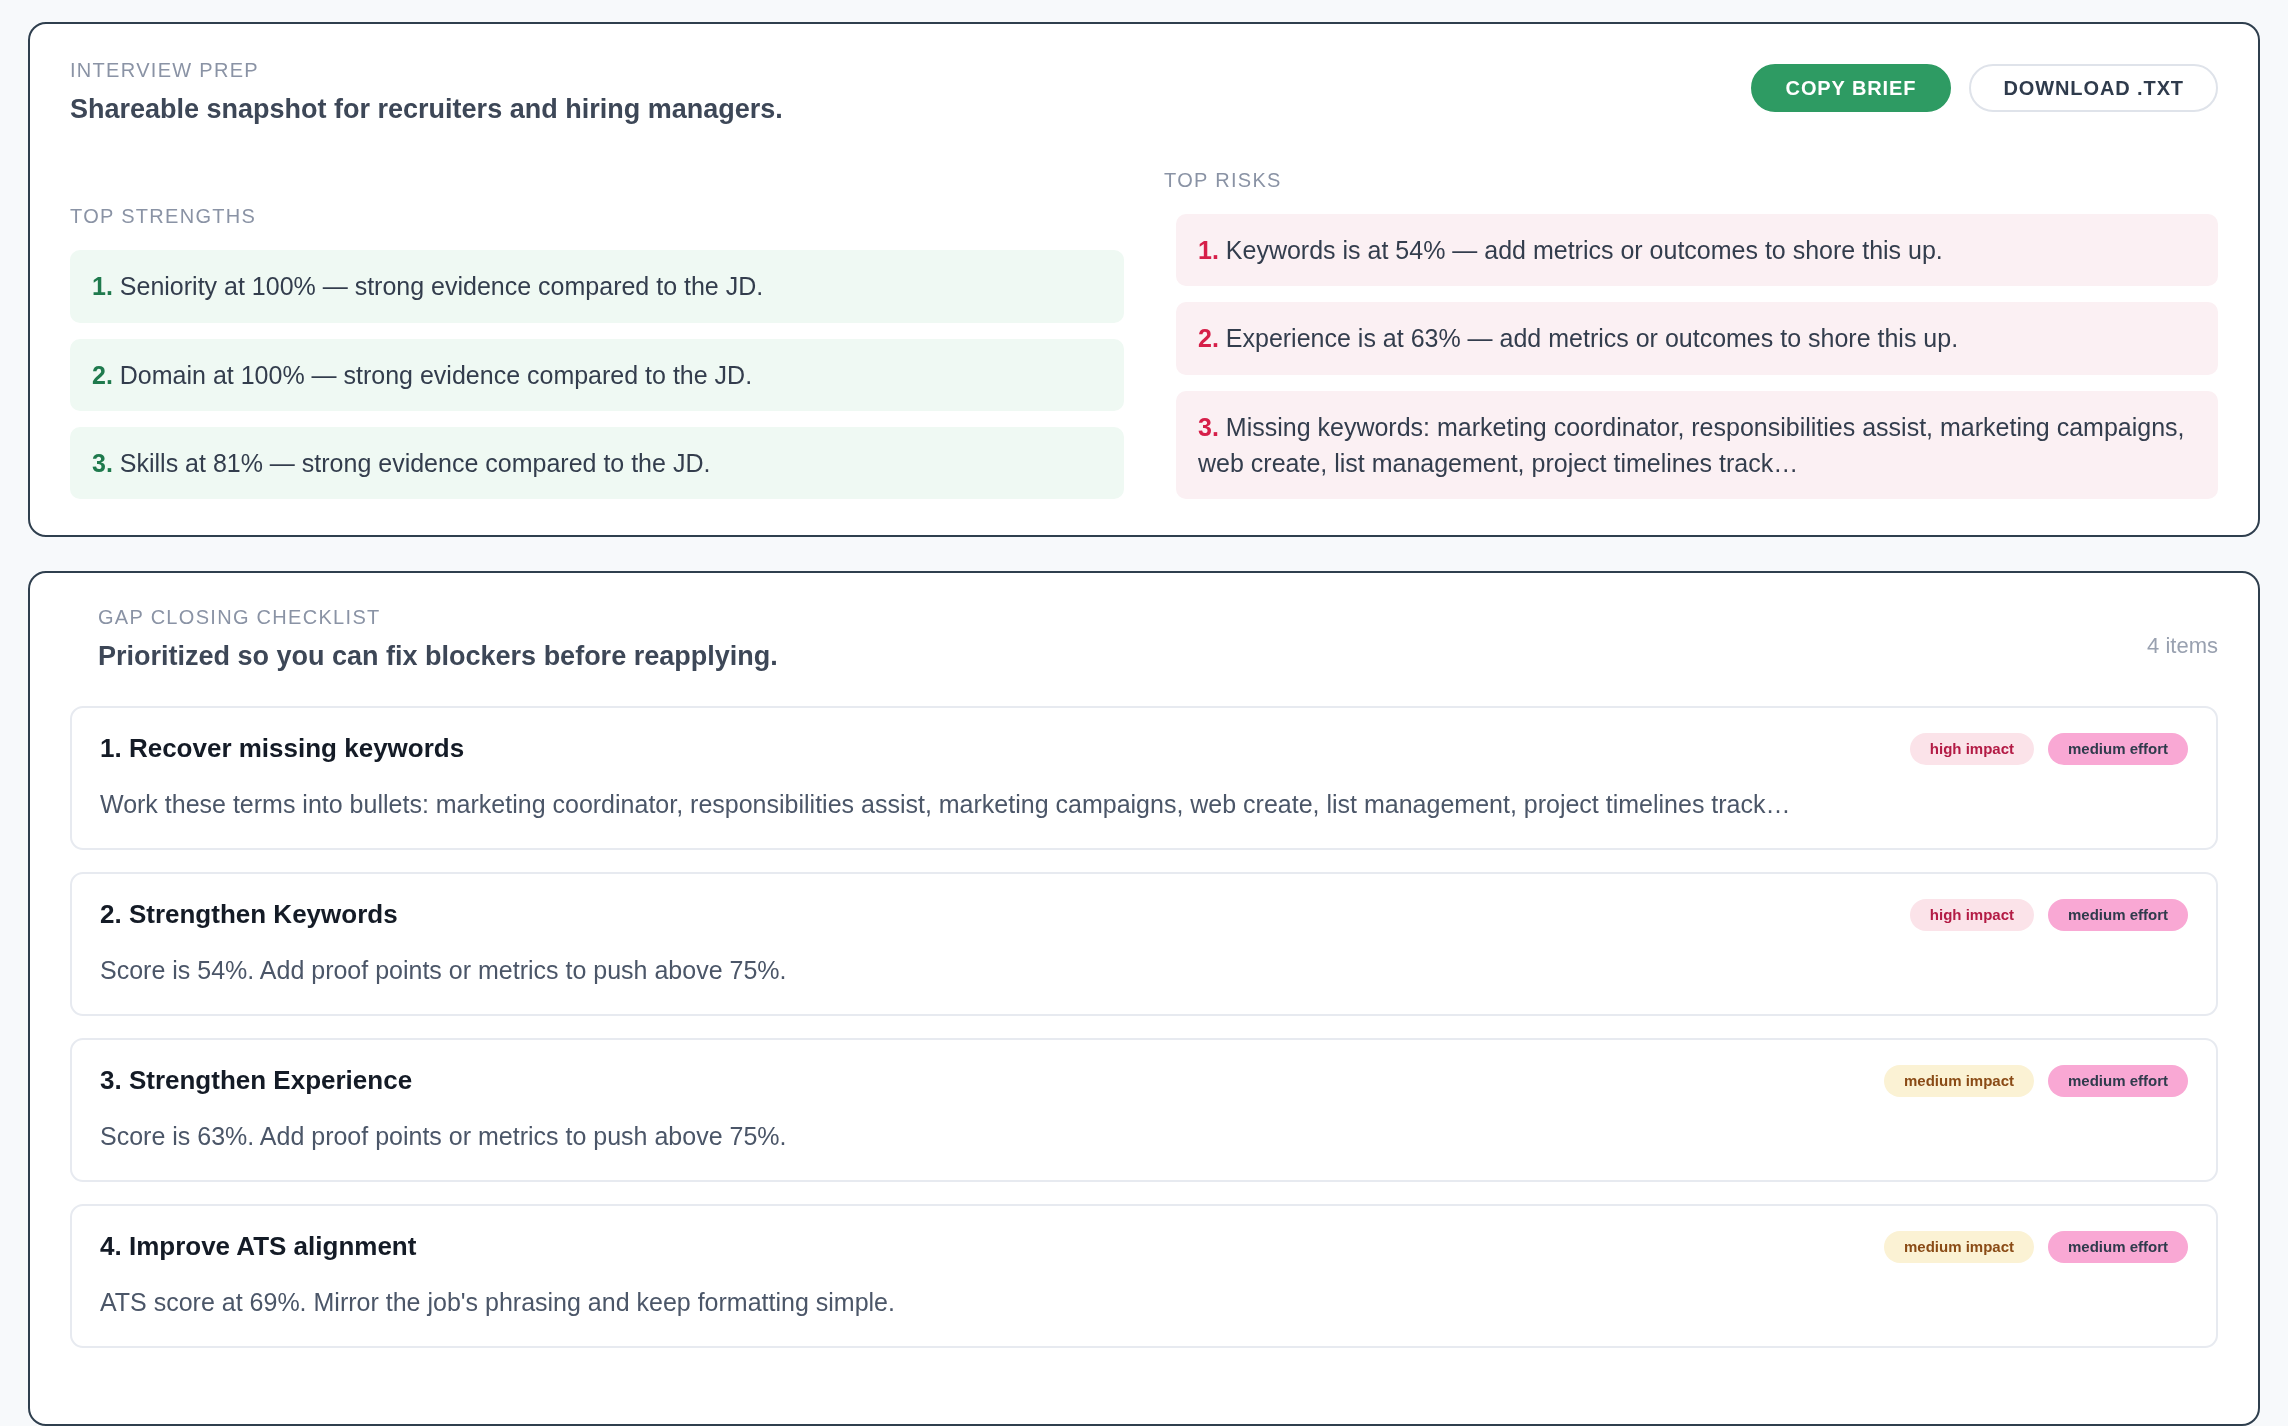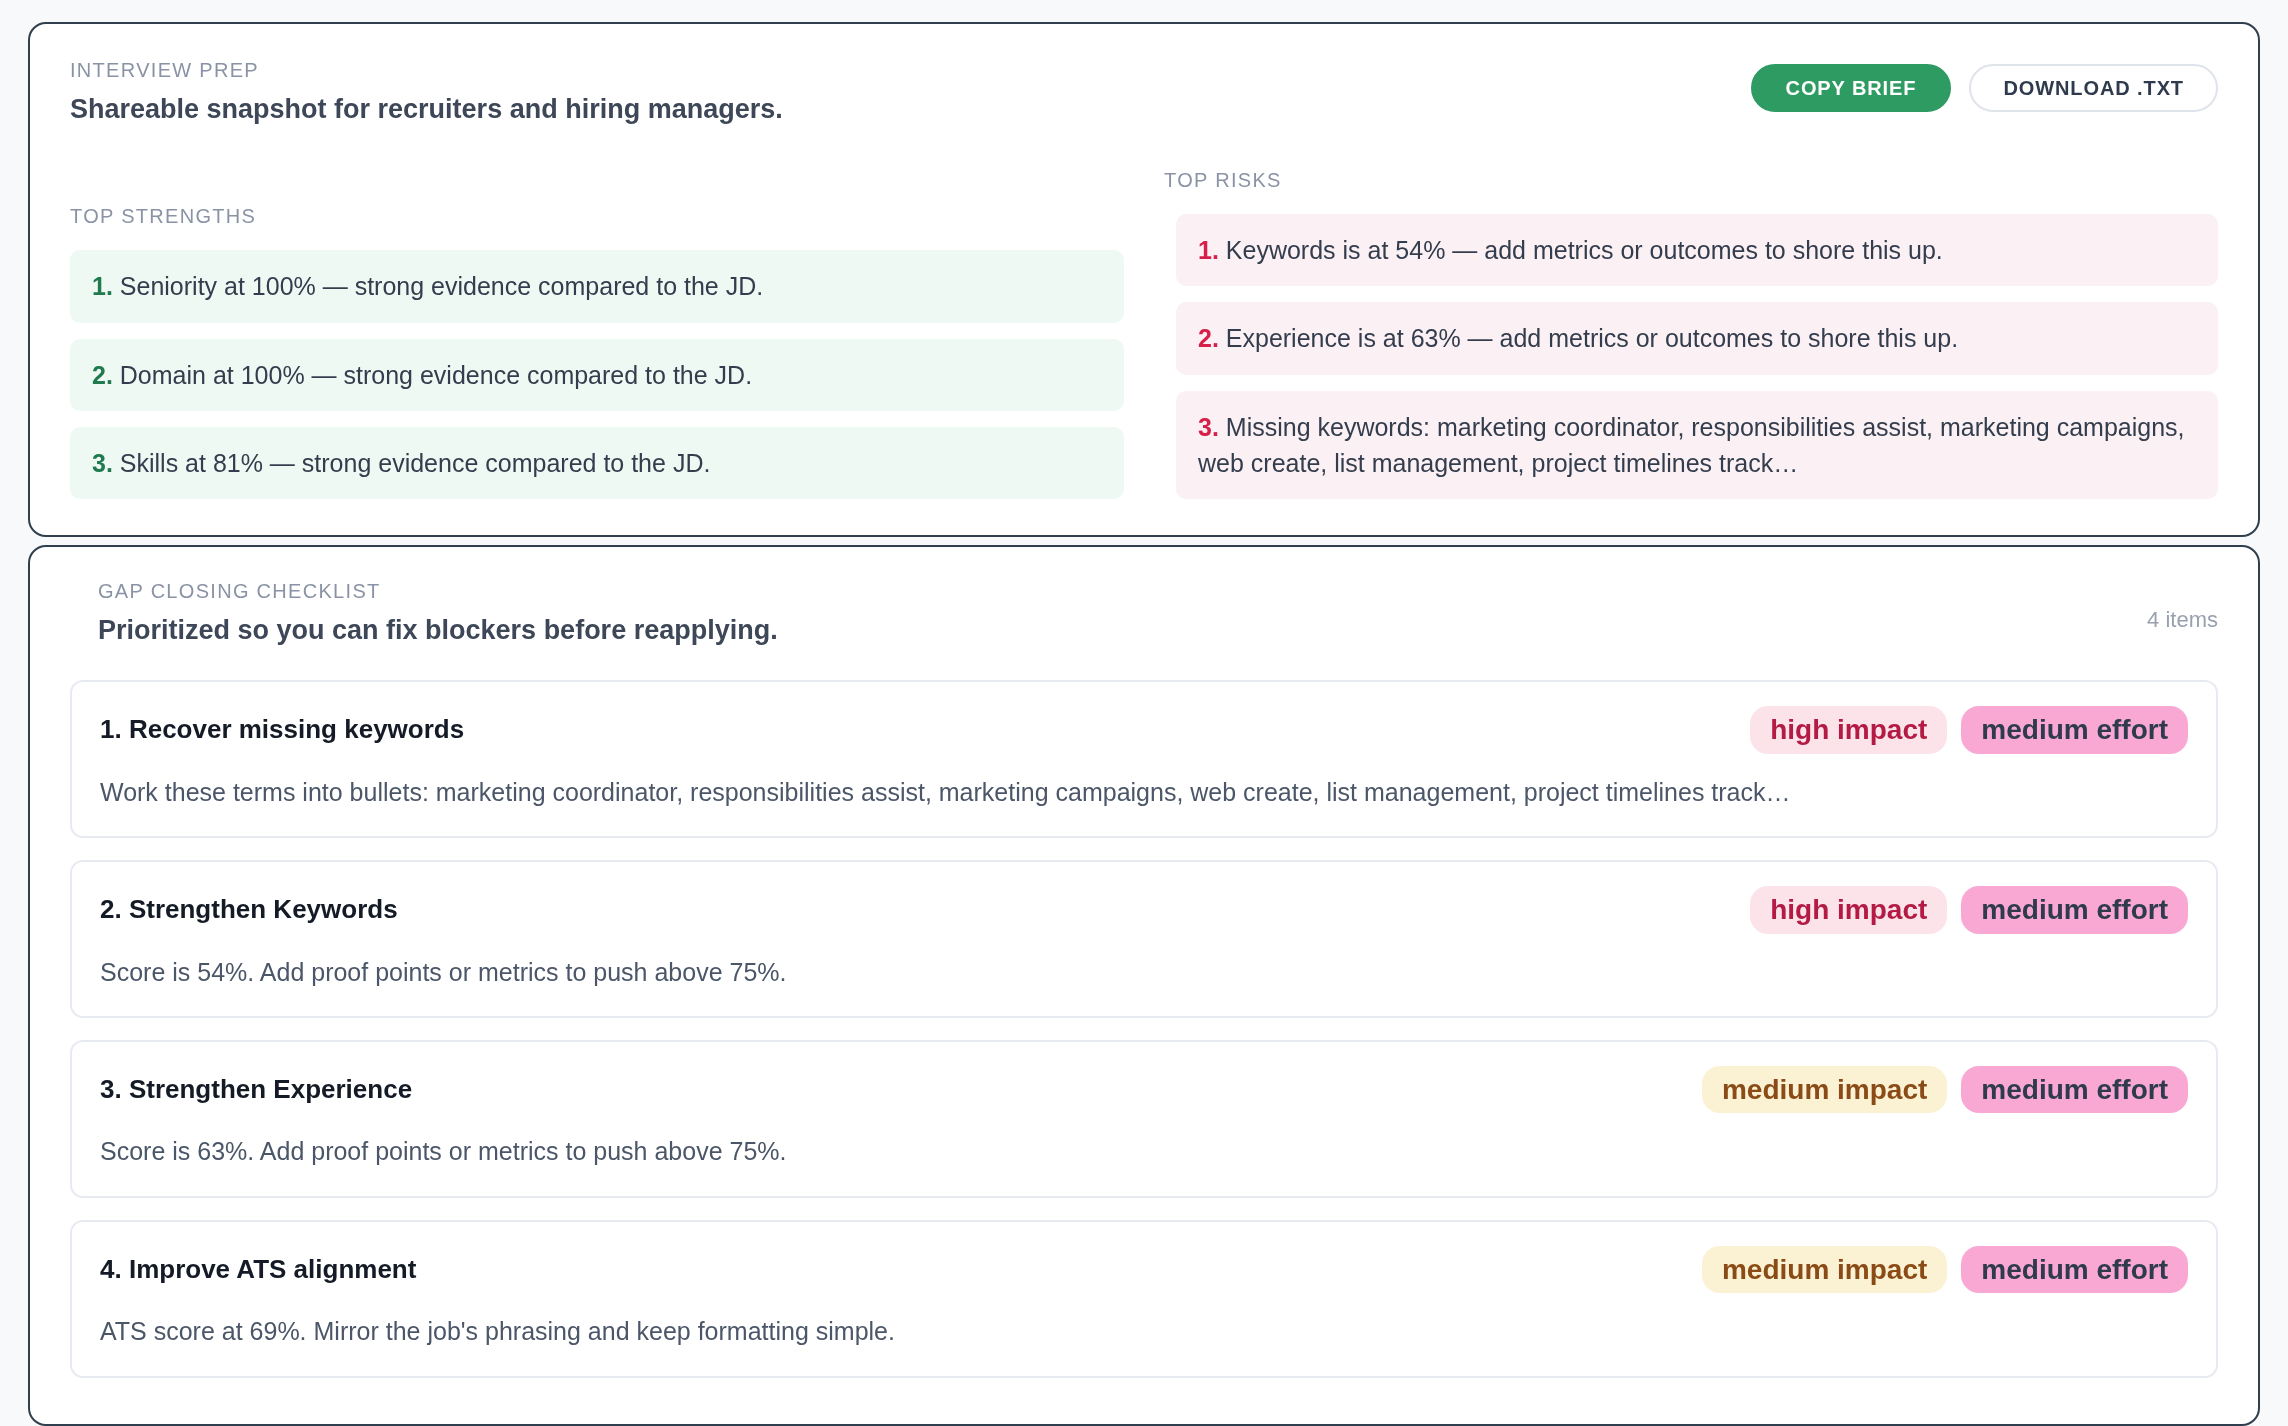--- a/index.html
+++ b/index.html
@@ -11,21 +11,21 @@
     font-family: "Liberation Sans", sans-serif;
     -webkit-font-smoothing: antialiased;
   }
 
   .page {
     width: 2288px;
     height: 1426px;
     padding: 22px 28px 0 28px;
     display: flex;
     flex-direction: column;
-    gap: 8px;
+    gap: 34px;
     background: #f7f9fb;
   }
 
   
   .card {
     background: #ffffff;
     border: 2px solid #2f3f4e;
     border-radius: 18px;
     position: relative;
   }
@@ -176,21 +176,21 @@
     line-height: 1.3;
   }
 
   .tags {
     display: flex;
     gap: 14px;
     flex: 0 0 auto;
   }
 
   .tag {
-    font-size: 28px;
+    font-size: 15px;
     font-weight: 700;
     border-radius: 18px;
     padding: 7px 20px;
     white-space: nowrap;
     line-height: 1.2;
   }
 
   .tag-impact-high   { background: #fbe3e9; color: #b31b45; }
   .tag-impact-medium { background: #fbf2d4; color: #8a4b16; }
   .tag-effort        { background: #f9a8d4; color: #2f3b4c; }

